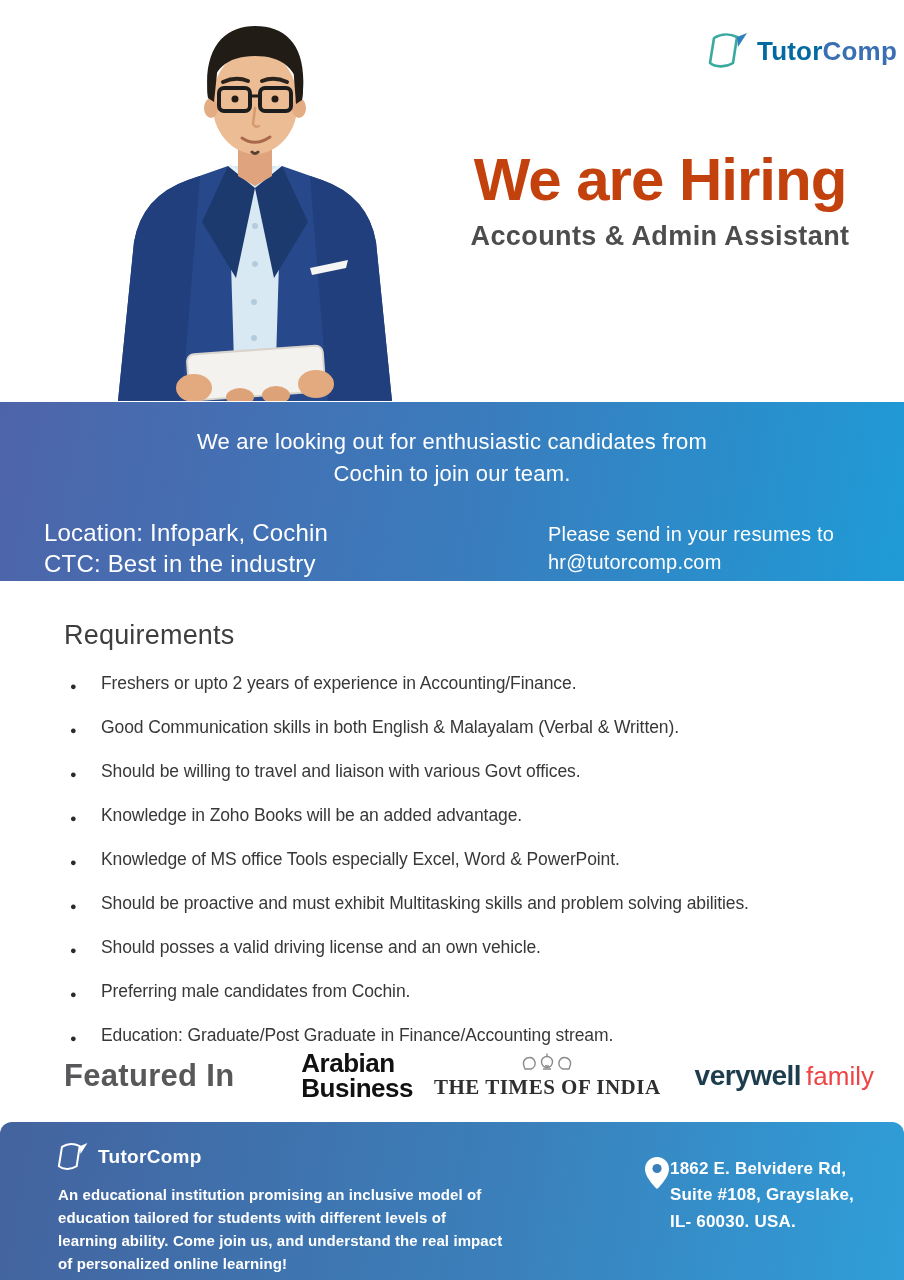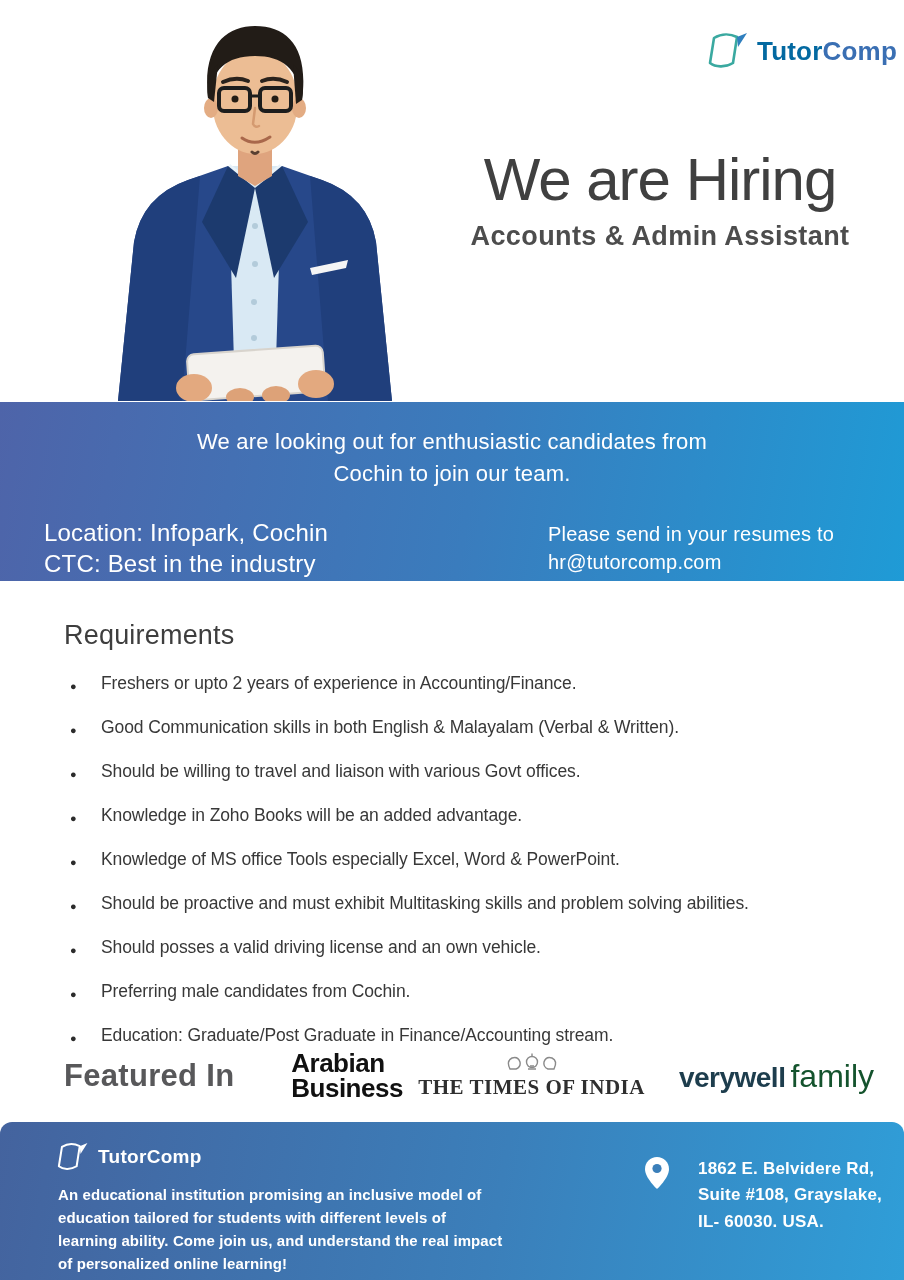--- a/index.html
+++ b/index.html
@@ -11,21 +11,21 @@
 
   
   .photo-wrap { position:absolute; left:90px; top:16px; width:330px; height:385px; }
   .brand-top { position:absolute; left:705px; top:30px; display:flex; align-items:center; gap:8px; }
   .brand-top .brand-text { font-size:26px; font-weight:bold; letter-spacing:0.2px; }
   .brand-text .t1 { color:#0369a1; }
   .brand-text .t2 { color:#3a6fb3; }
 
   .title-block { position:absolute; left:440px; top:148px; width:440px; text-align:center; }
   .main-title {
-    font-size:60px; font-weight:normal; color:#404040;
+    font-size:60px; font-weight:bold; color:#c2410c;
     letter-spacing:-1px; line-height:1.05;
   }
   .sub-title { margin-top:10px; font-size:27px; font-weight:bold; color:#4d4d4d; letter-spacing:0.4px; }
 
   
   .banner {
     position:absolute; left:0; top:402px; width:904px; height:179px;
     background:linear-gradient(100deg, #4e64a9 0%, #3a7cbd 52%, #1f9bd6 100%);
     color:#ffffff;
   }
@@ -48,35 +48,35 @@
 
   
   .featured { position:absolute; left:64px; top:1040px; width:810px; height:72px; display:flex; align-items:center; }
   .featured-heading { font-size:31px; font-weight:bold; color:#58585a; letter-spacing:0.3px; width:272px; }
   .logo-arabian { font-size:26px; font-weight:bold; color:#111; line-height:0.95; letter-spacing:-0.5px; width:152px; }
   .logo-toi { width:228px; text-align:center; font-family:"Liberation Serif", serif; color:#2f2f2f; }
   .logo-toi .toi-text { font-size:21px; font-weight:bold; letter-spacing:0.5px; white-space:nowrap; }
   .logo-toi .toi-emblem { display:block; margin:0 auto 2px auto; }
   .logo-verywell { margin-left:34px; display:flex; align-items:baseline; white-space:nowrap;justify-content:center; }
   .logo-verywell .vw { font-size:28px; font-weight:bold; color:#1d3d4d; letter-spacing:-0.5px; }
-  .logo-verywell .fam { font-size:32px; color:#14532d; margin-left:5px; }
+  .logo-verywell .fam { font-size:26px; color:#ef4444; margin-left:5px; }
 
   
   .footer {
     position:absolute; left:0; top:1122px; width:904px; height:158px;
     background:linear-gradient(100deg, #44639e 0%, #3b7fba 55%, #2f9ed8 100%);
     border-radius:12px 12px 0 0; color:#ffffff;
   }
   .footer-brand { position:absolute; left:55px; top:18px; display:flex; align-items:center; gap:9px; }
   .footer-brand .brand-text { font-size:19px; font-weight:bold; color:#ffffff; letter-spacing:0.3px; }
   .footer-desc {
     position:absolute; left:58px; top:62px; width:448px;
     font-size:15px; font-weight:bold; line-height:1.53; letter-spacing:0.1px;
   }
-  .footer-address { position:absolute; left:644px; top:34px; display:flex; gap:28px; }
+  .footer-address { position:absolute; left:644px; top:34px; display:flex; gap:0; }
   .footer-address .addr-text { font-size:17px; font-weight:bold; line-height:1.55; letter-spacing:0.2px; }
 </style>
 </head>
 <body>
 
 <div class="page">
 
   <div class="photo-wrap">
     <svg width="330" height="385" viewBox="0 0 330 385">
 

